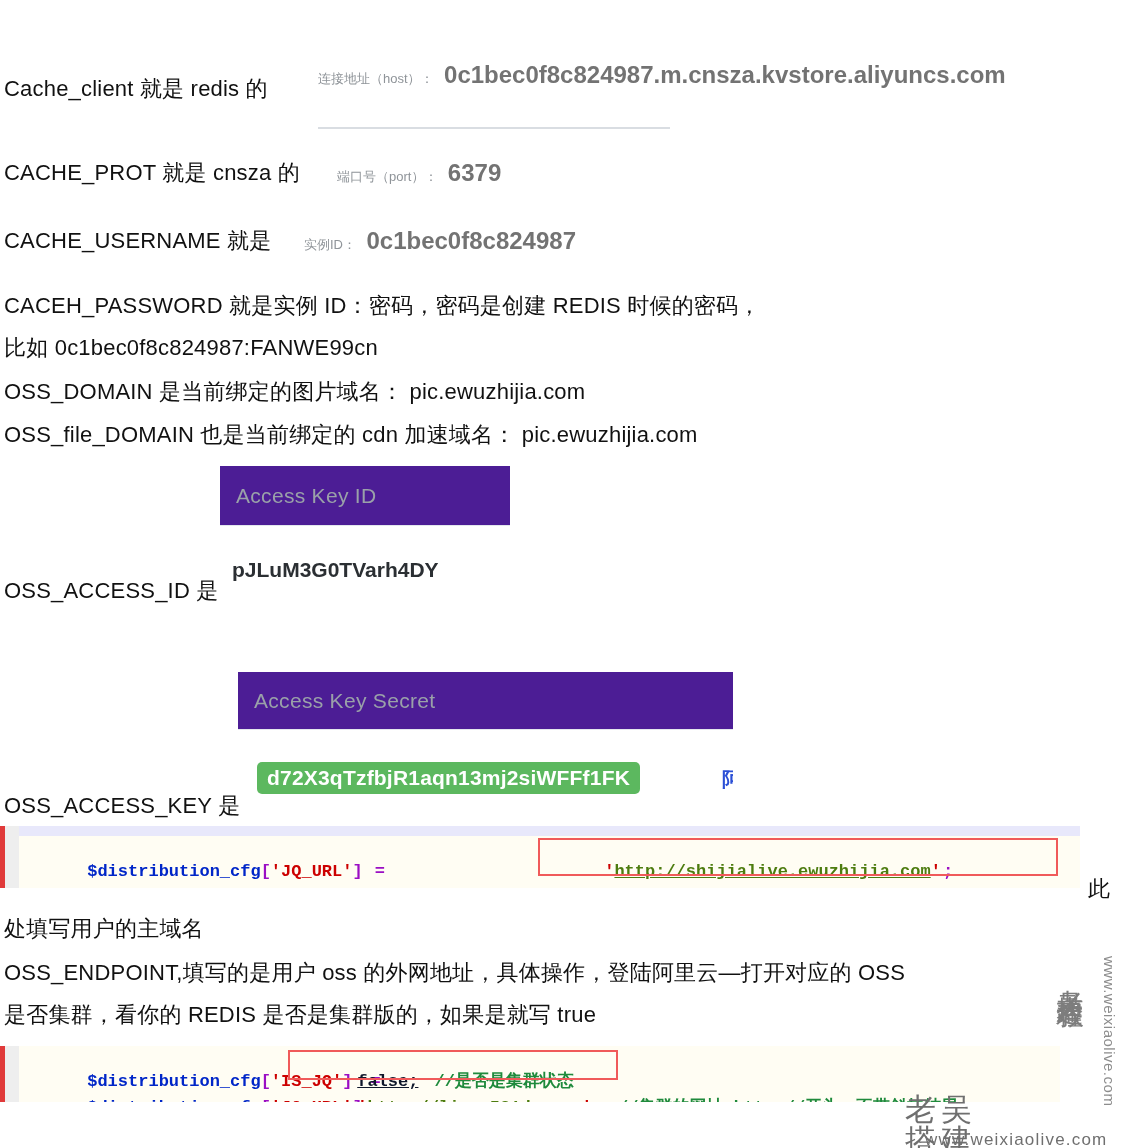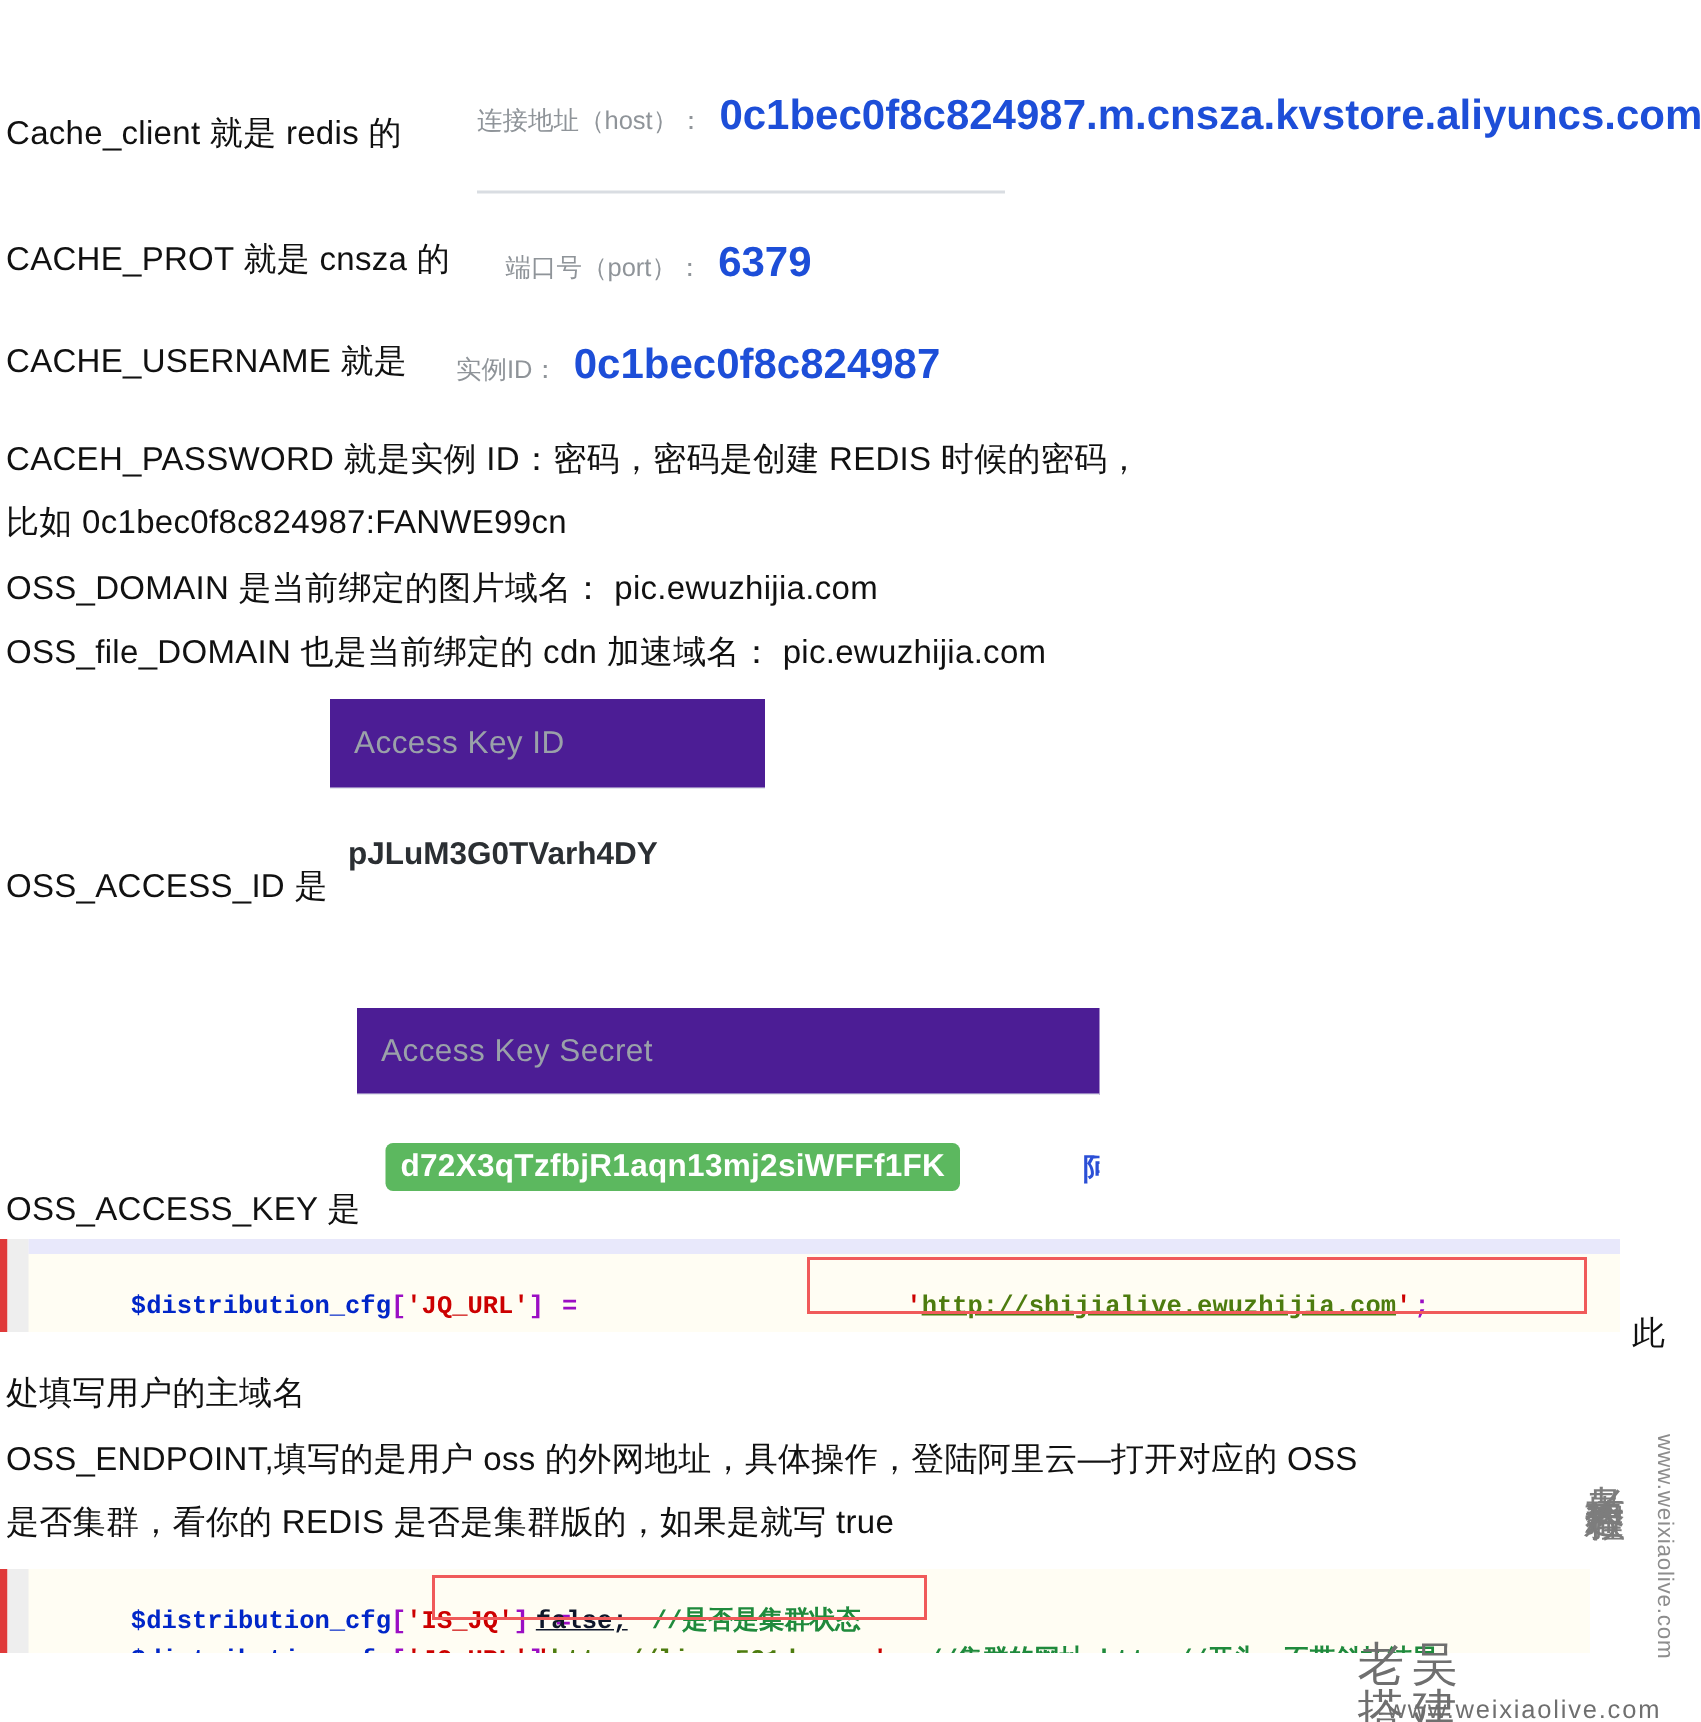--- a/index.html
+++ b/index.html
@@ -28,26 +28,26 @@
     line-height: 1;
   }
   .body-text {
     font-size: 22px;
     color: #111111;
     letter-spacing: 0.2px;
   }
   
   .console-label {
     color: #8f9499;
-    font-size: 17px;
+    font-size: 13px;
     margin-top: 37px;
   }
   .console-value {
-    color: #1d4ed8;
-    font-size: 28px;
+    color: #737373;
+    font-size: 24px;
     font-weight: 600;
   }
   .console-snip {
     position: absolute;
     white-space: nowrap;
     line-height: 1;
   }
   .hr-line {
     position: absolute;
     height: 2px;

